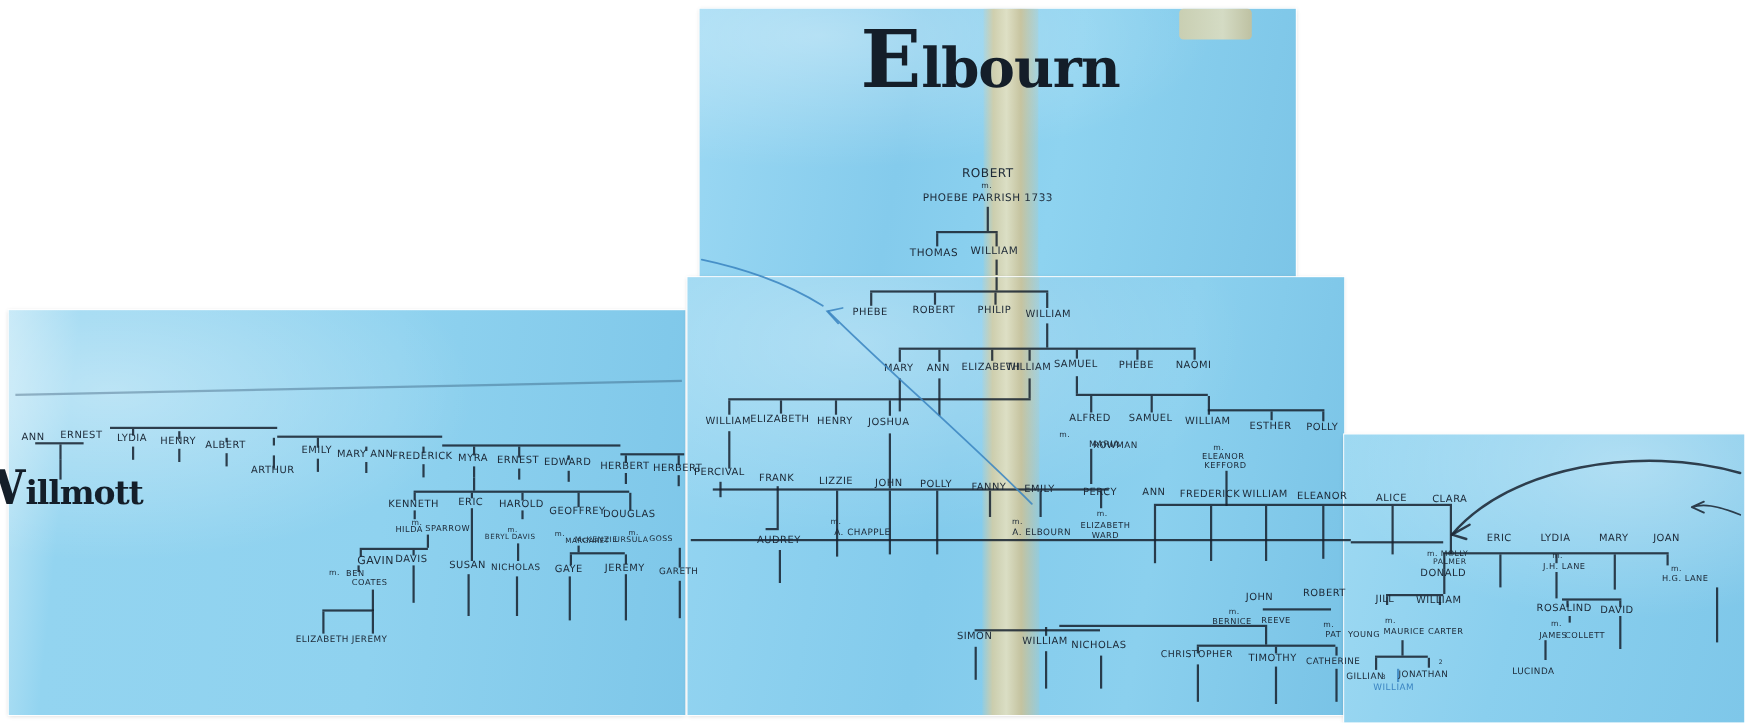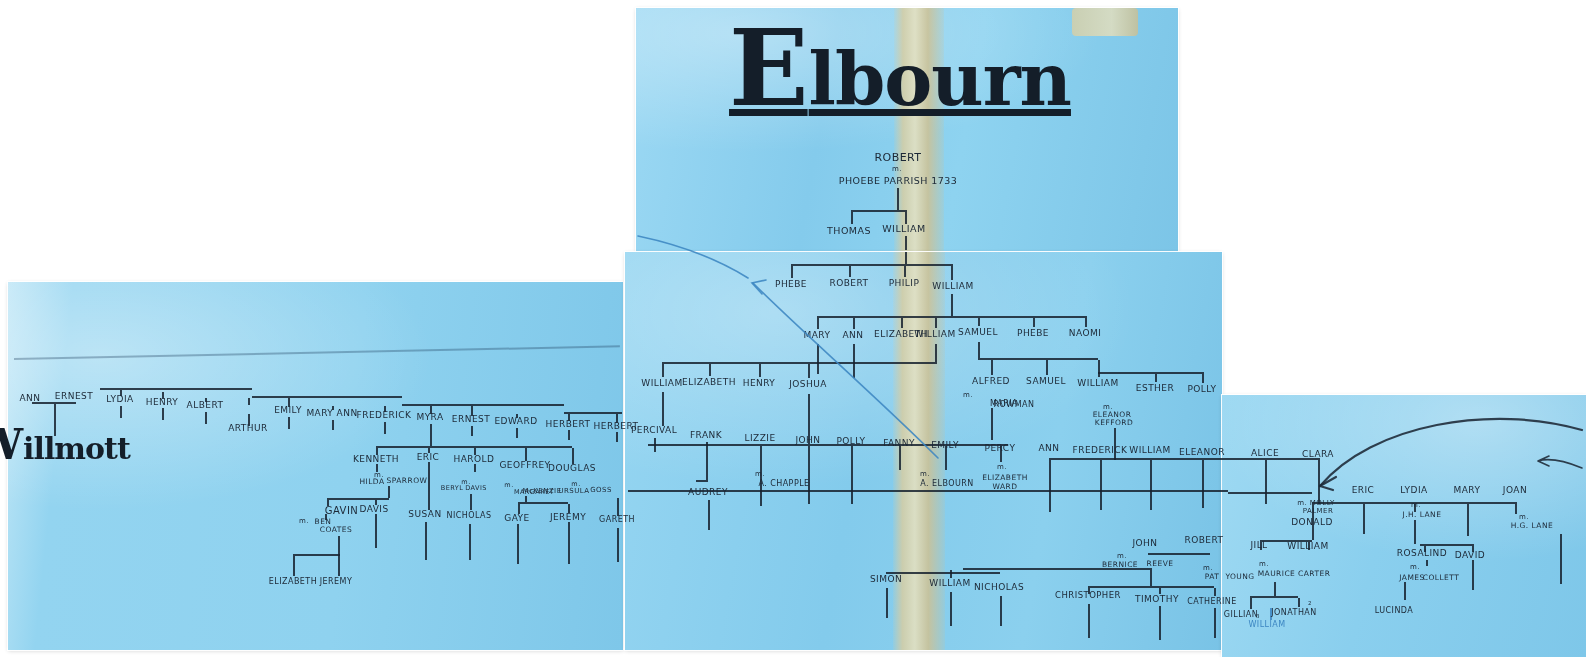--- a/index.html
+++ b/index.html
@@ -337,21 +337,21 @@
     <div class="lbl" style="left: 425px; top: 510px; font-size: 9px; color: rgb(28, 40, 54);">SUSAN</div>
     <div class="lbl" style="left: 469px; top: 512px; font-size: 8px; color: rgb(28, 40, 54);">NICHOLAS</div>
     <div class="lbl" style="left: 517px; top: 514px; font-size: 9px; color: rgb(28, 40, 54);">GAYE</div>
     <div class="lbl" style="left: 568px; top: 513px; font-size: 9px; color: rgb(28, 40, 54);">JEREMY</div>
     <div class="lbl" style="left: 617px; top: 516px; font-size: 8px; color: rgb(28, 40, 54);">GARETH</div>
     <div class="lbl" style="left: 304px; top: 518px; font-size: 7px; color: rgb(28, 40, 54);">m.</div>
     <div class="lbl" style="left: 323px; top: 518px; font-size: 7.5px; color: rgb(28, 40, 54);">BEN</div>
     <div class="lbl" style="left: 336px; top: 526px; font-size: 7.5px; color: rgb(28, 40, 54);">COATES</div>
     <div class="lbl" style="left: 293px; top: 578px; font-size: 8px; color: rgb(28, 40, 54);">ELIZABETH</div>
     <div class="lbl" style="left: 336px; top: 578px; font-size: 8px; color: rgb(28, 40, 54);">JEREMY</div>
-    <div class="title" style="left: 900px; top: 22px; font-size: 72px; text-decoration: underline;"><span class="cap">E</span><span>lbourn</span></div>
+    <div class="title" style="left: 900px; top: 22px; font-size: 50px;"><span class="cap">E</span><span>lbourn</span></div>
     <div class="title" style="left: 52px; top: 424px; font-size: 30px;"><span class="cap">W</span><span>illmott</span></div>
     <svg class="overlay" width="1586" height="657">
       <path d="M638,236 C676,244 716,258 748,278" fill="none" stroke="#3c86c2" stroke-width="1.6" stroke-linecap="round" opacity="0.88"></path>
       <path d="M753,283 C800,330 880,400 938,458" fill="none" stroke="#3c86c2" stroke-width="1.6" stroke-linecap="round" opacity="0.88"></path>
       <path d="M766,280 L752,283 L762,294" fill="none" stroke="#3c86c2" stroke-width="1.6" stroke-linecap="round" opacity="0.88"></path>
       <path d="M1582,430 C1492,404 1372,424 1320,486" fill="none" stroke="#1c2836" stroke-width="2.2" stroke-linecap="round" opacity="0.88"></path>
       <path d="M1320,486 L1336,477 M1320,486 L1333,490" fill="none" stroke="#1c2836" stroke-width="2.2" stroke-linecap="round" opacity="0.88"></path>
       <path d="M1582,468 C1560,459 1548,458 1538,461 M1538,461 L1549,456 M1538,461 L1549,466" fill="none" stroke="#1c2836" stroke-width="1.6" stroke-linecap="round" opacity="0.88"></path>
     </svg>
 </div>

